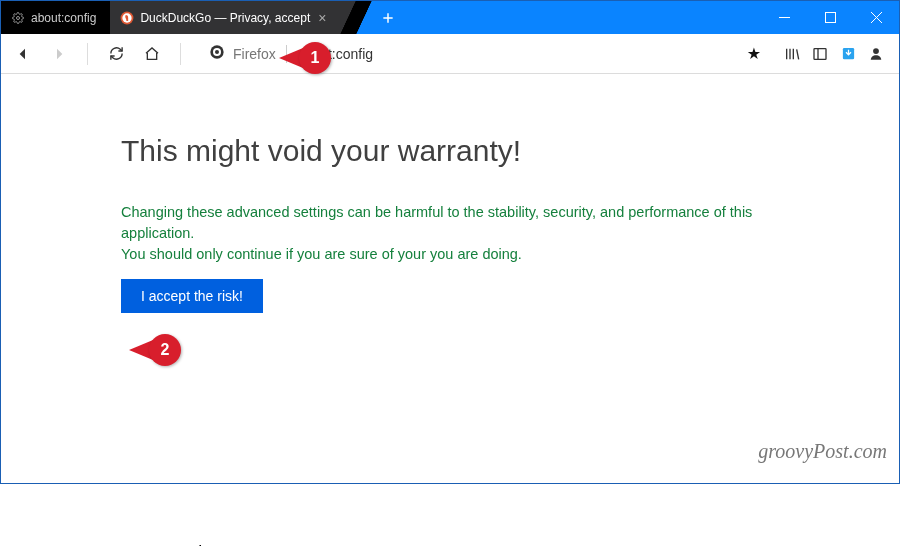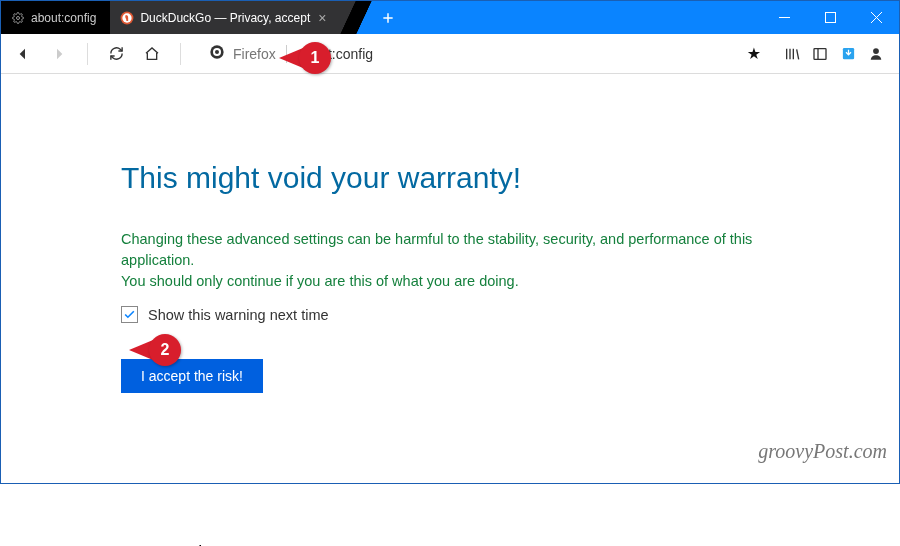--- a/index.html
+++ b/index.html
@@ -31,21 +31,21 @@
   .url-identity { display: flex; align-items: center; gap: 8px; color: #777; font-size: 14px; }
   .url-identity .sep { width: 1px; height: 18px; background: #ccc; margin: 0 2px; }
   .url-text { color: #333; }
   .url-spacer { flex: 1; }
   .star { color: #111; font-size: 16px; }
   .right-icons { display: flex; align-items: center; gap: 10px; padding-right: 6px; }
   .right-icons .icon { width: 18px; height: 18px; display: flex; align-items: center; justify-content: center; color: #333; }
 
   
   .content { flex: 1; position: relative; padding: 60px 0 0 120px; }
-  .heading { font-size: 30px; font-weight: 300; color: #0369a1; margin-bottom: 34px; margin-top: 27px; }
+  .heading { font-size: 30px; font-weight: 300; color: #404040; margin-bottom: 34px; }
   .body-text { font-size: 14.5px; color: #15803d; line-height: 1.45; max-width: 660px; margin-bottom: 14px; }
   .chk-row { display: flex; align-items: center; gap: 10px; font-size: 14.5px; color: #333; margin-bottom: 36px; }
   .chk { width: 17px; height: 17px; border: 1px solid #888; display: flex; align-items: center; justify-content: center; }
   .chk svg { stroke: #0a84ff; }
   .accept-btn { background: #0060df; color: #fff; font-size: 14px; padding: 9px 20px; border: none; display: inline-flex; align-items: center; justify-content: center; }
 
   
   .callout { position: absolute; display: flex; align-items: center; pointer-events: none; }
   .callout .tail { width: 0; height: 0; border-top: 10px solid transparent; border-bottom: 10px solid transparent; border-right: 24px solid #d81e2c; }
   .callout .bubble { width: 32px; height: 32px; border-radius: 50%; background: #d81e2c; color: #fff; font-weight: 700; font-size: 16px; display: flex; align-items: center; justify-content: center; margin-left: -4px; box-shadow: 1px 1px 3px rgba(0,0,0,0.3); }
@@ -178,30 +178,22 @@
             <path d="M3 22c0-5 4-8 9-8s9 3 9 8z"></path>
           </svg>
       </span>
     </div>
   </div>
 
   <div class="content">
     <h1 class="heading">This might void your warranty!</h1>
     <p class="body-text">
       <span>Changing these advanced settings can be harmful to the stability, security, and performance of this application.</span><br>
-      <span>You should only continue if you are this of what you are doing.</span>
+      <span>You should only continue if you are sure of your you are doing.</span>
     </p>
-    <label class="chk-row">
-      <span class="chk">
-        <svg width="13" height="13" viewBox="0 0 24 24" fill="none" stroke-width="3">
-            <path d="M4 12l5 5L20 6"></path>
-          </svg>
-      </span>
-      <span>Show this warning next time</span>
-    </label>
     <button class="accept-btn">I accept the risk!</button>
 
     
     <div class="callout" style="left:278px; top:-32px;">
       <div class="tail"></div>
       <div class="bubble">1</div>
     </div>
     <div class="callout" style="left:128px; top:260px;">
       <div class="tail"></div>
       <div class="bubble">2</div>

